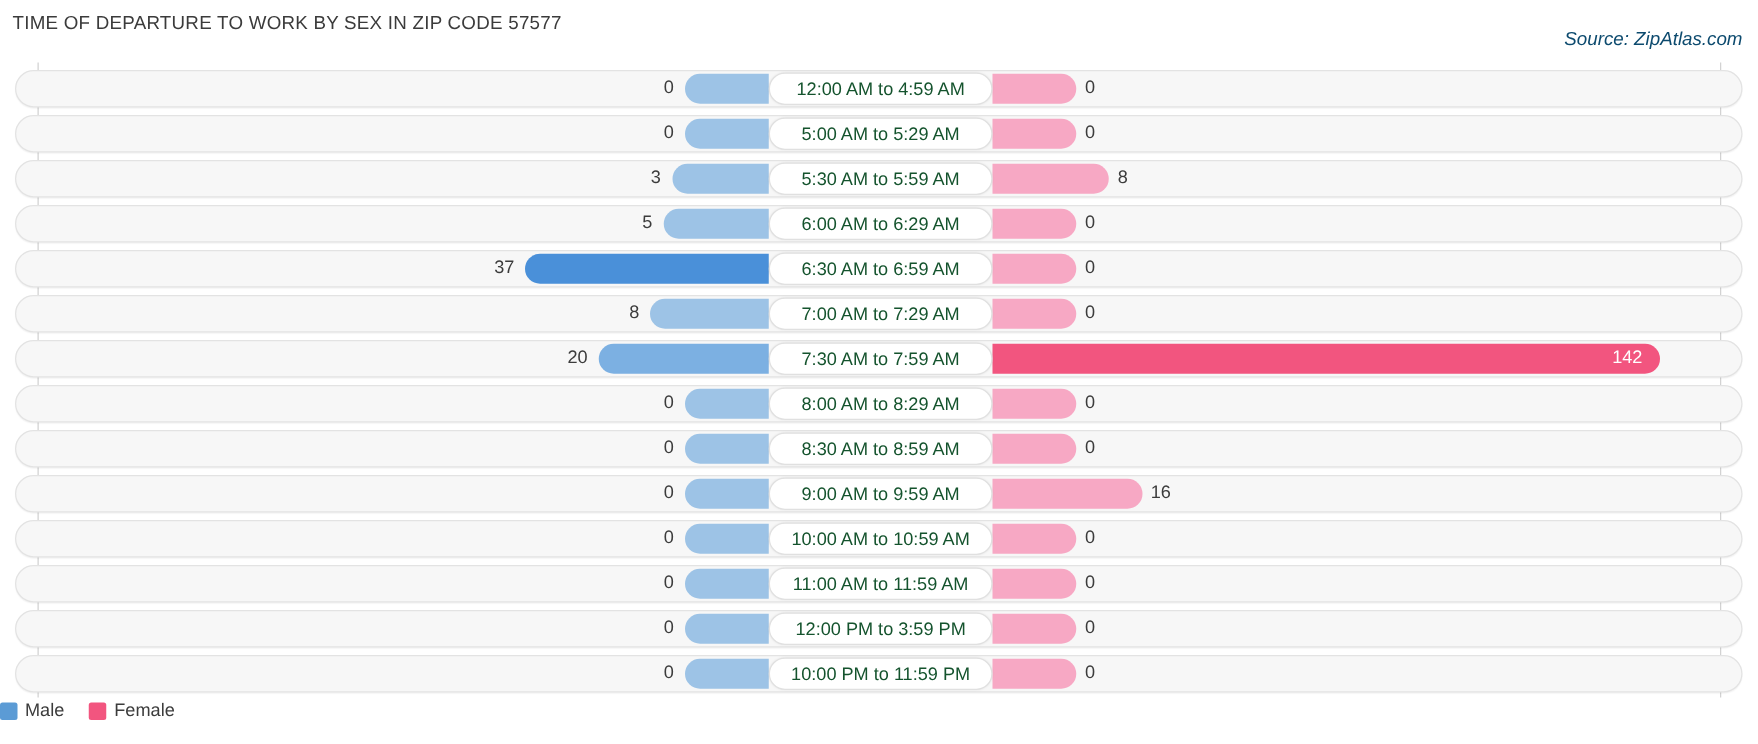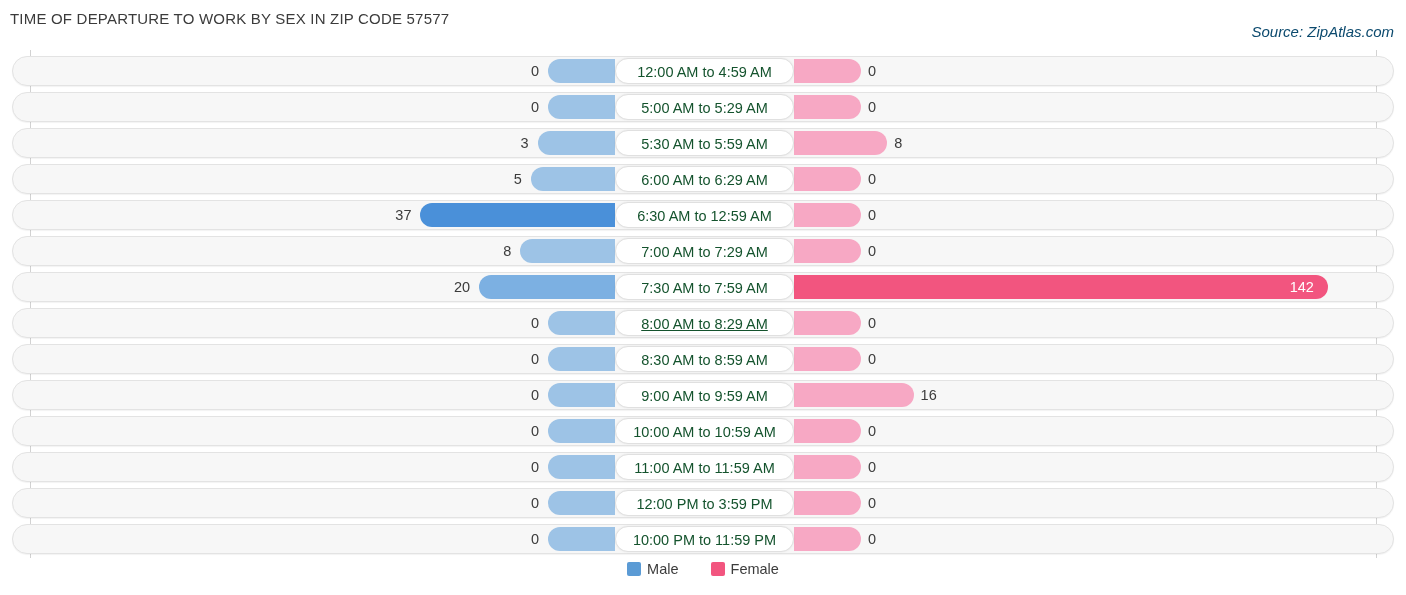--- a/index.html
+++ b/index.html
@@ -143,23 +143,23 @@
   }
   #axis-max-left  { left: 38px; }
   #axis-max-right { right: 38px; }
 
   #legend {
     position: absolute;
     left: 0;
     top: 3px;
     width: 1406px;
     display: flex;
-    justify-content: center;
+    justify-content: flex-start;
     align-items: center;
-    gap: 32px;
+    gap: 20px;
   }
   .legend-item {
     display: flex;
     align-items: center;
     gap: 6px;
     font-size: 14.5px;
     color: #3c3c3c;
   }
   .legend-swatch {
     width: 14px;
@@ -206,42 +206,42 @@
         <div class="bar female" style="left: 781px; width: 67px;"></div>
         <div class="val male" style="right: 871.233px;">5</div>
         <div class="val female" style="left: 855px;">0</div>
         <div class="cat-pill" style="left: 602px; width: 179px;">6:00 AM to 6:29 AM</div>
       </div>
       <div class="row" style="top: 150px;">
         <div class="bar male hi" style="left: 407.473px; width: 194.527px;"></div>
         <div class="bar female" style="left: 781px; width: 67px;"></div>
         <div class="val male" style="right: 981.527px;">37</div>
         <div class="val female" style="left: 855px;">0</div>
-        <div class="cat-pill" style="left: 602px; width: 179px;">6:30 AM to 12:59 AM</div>
+        <div class="cat-pill" style="left: 602px; width: 179px;">6:30 AM to 6:59 AM</div>
       </div>
       <div class="row" style="top: 186px;">
         <div class="bar male" style="left: 507.427px; width: 94.5733px;"></div>
         <div class="bar female" style="left: 781px; width: 67px;"></div>
         <div class="val male" style="right: 881.573px;">8</div>
         <div class="val female" style="left: 855px;">0</div>
         <div class="cat-pill" style="left: 602px; width: 179px;">7:00 AM to 7:29 AM</div>
       </div>
       <div class="row" style="top: 222px;">
         <div class="bar male mid" style="left: 466.067px; width: 135.933px;"></div>
         <div class="bar female hi" style="left: 781px; width: 533.707px;"></div>
         <div class="val male" style="right: 922.933px;">20</div>
         <div class="val female inside" style="left: 1276.71px;">142</div>
         <div class="cat-pill" style="left: 602px; width: 179px;">7:30 AM to 7:59 AM</div>
       </div>
       <div class="row" style="top: 258px;">
         <div class="bar male" style="left: 535px; width: 67px;"></div>
         <div class="bar female" style="left: 781px; width: 67px;"></div>
         <div class="val male" style="right: 854px;">0</div>
         <div class="val female" style="left: 855px;">0</div>
-        <div class="cat-pill" style="left: 602px; width: 179px; text-decoration: underline;">8:00 AM to 8:29 AM</div>
+        <div class="cat-pill" style="left: 602px; width: 179px;">8:00 AM to 8:29 AM</div>
       </div>
       <div class="row" style="top: 294px;">
         <div class="bar male" style="left: 535px; width: 67px;"></div>
         <div class="bar female" style="left: 781px; width: 67px;"></div>
         <div class="val male" style="right: 854px;">0</div>
         <div class="val female" style="left: 855px;">0</div>
         <div class="cat-pill" style="left: 602px; width: 179px;">8:30 AM to 8:59 AM</div>
       </div>
       <div class="row" style="top: 330px;">
         <div class="bar male" style="left: 535px; width: 67px;"></div>

